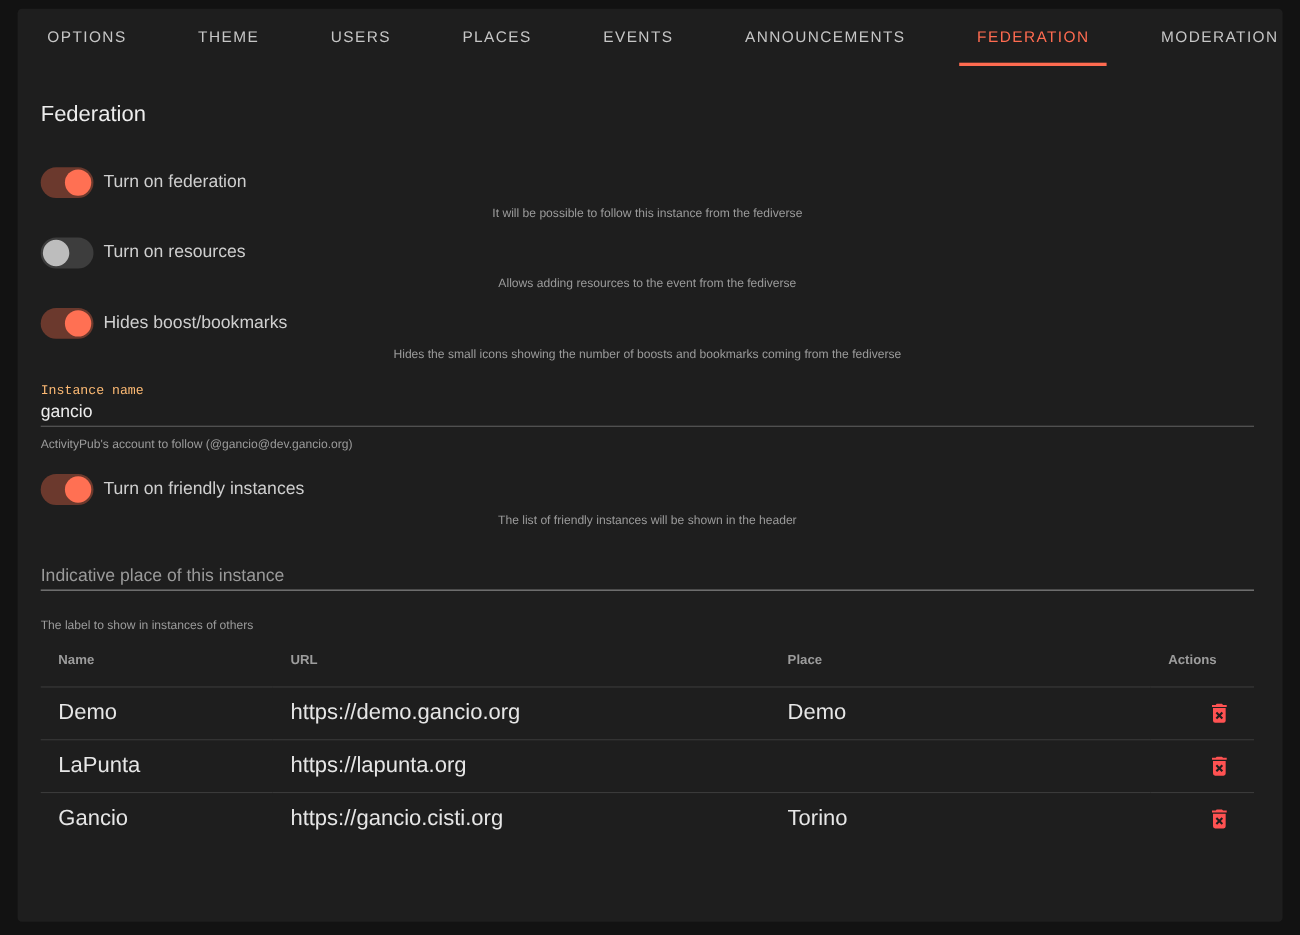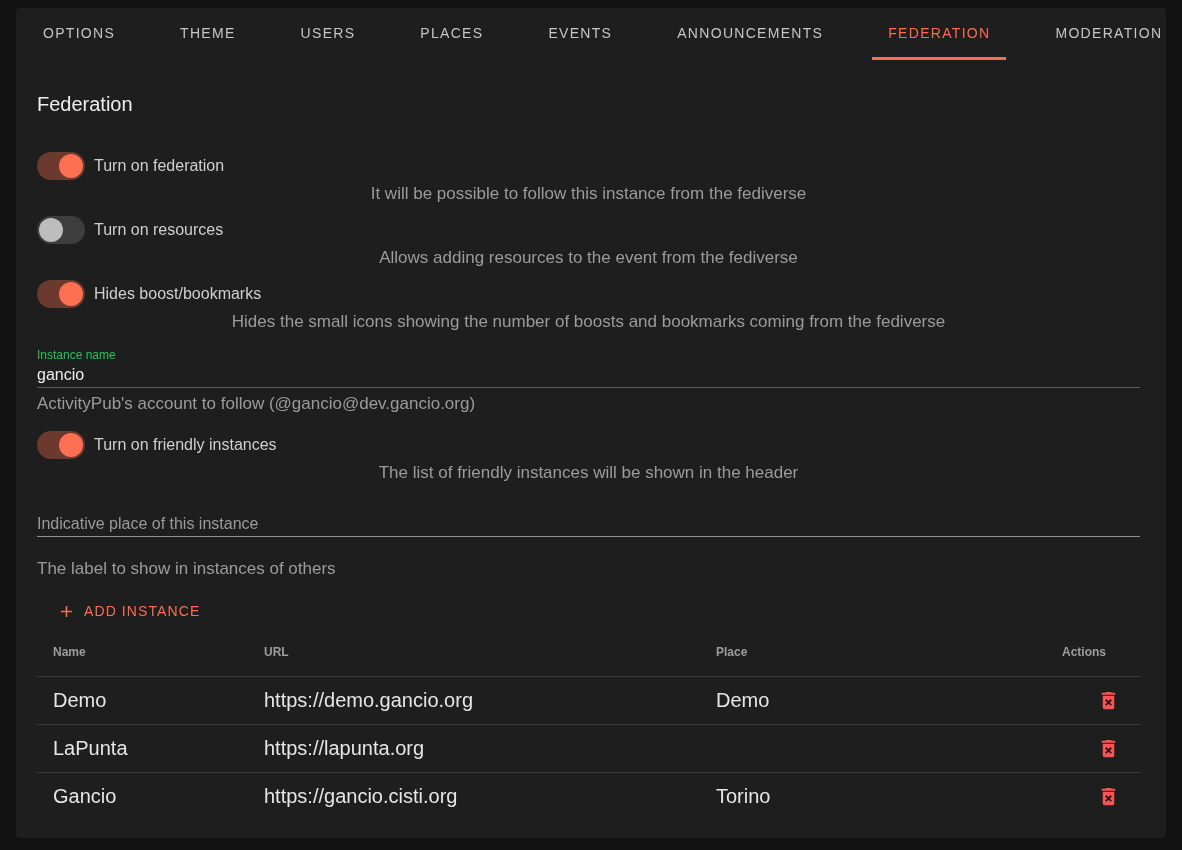--- a/index.html
+++ b/index.html
@@ -71,27 +71,27 @@
   .switch.off { background: #3D3D3D; }
   .switch.off .thumb { left: 2px; background: #BDBDBD; }
   .toggle-label {
     margin-left: 9px;
     font-size: 16px;
     color: #CFCFCF;
     cursor: pointer;
   }
   .hint {
     margin-top: 6px;
-    font-size: 17px;
+    font-size: 11px;
     line-height: 16px;
     color: #9B9B9B;
   }
   
   .field-block { margin-top: 17px; }
-  .field-label { font-size: 12px; line-height: 16px; color: #22c55e; }
+  .field-label { font-size: 12px; line-height: 16px; color: #fdba74; font-family: Liberation Mono, monospace; }
   .text-input {
     display: block;
     width: 100%;
     background: transparent;
     border: none;
     border-bottom: 1px solid #5E5E5E;
     outline: none;
     font-family: "Liberation Sans", sans-serif;
     font-size: 16px;
     color: #EDEDED;
@@ -229,26 +229,20 @@
         <span class="toggle-label">Turn on friendly instances</span>
       </div>
       <div class="hint">The list of friendly instances will be shown in the header</div>
     </div>
 
     <div class="place-block">
       <input class="text-input" type="text" placeholder="Indicative place of this instance" style="">
       <div class="hint" style="margin-top:24px">The label to show in instances of others</div>
     </div>
 
-    <button class="add-btn">
-      <svg viewBox="0 0 24 24">
-          <path d="M19,13H13V19H11V13H5V11H11V5H13V11H19V13Z"></path>
-        </svg>
-      <span>ADD INSTANCE</span>
-    </button>
 
     <table class="instances">
       <colgroup>
           <col class="col-name">
           <col class="col-url">
           <col class="col-place">
           <col class="col-actions">
         </colgroup>
       <thead>
         <tr>

